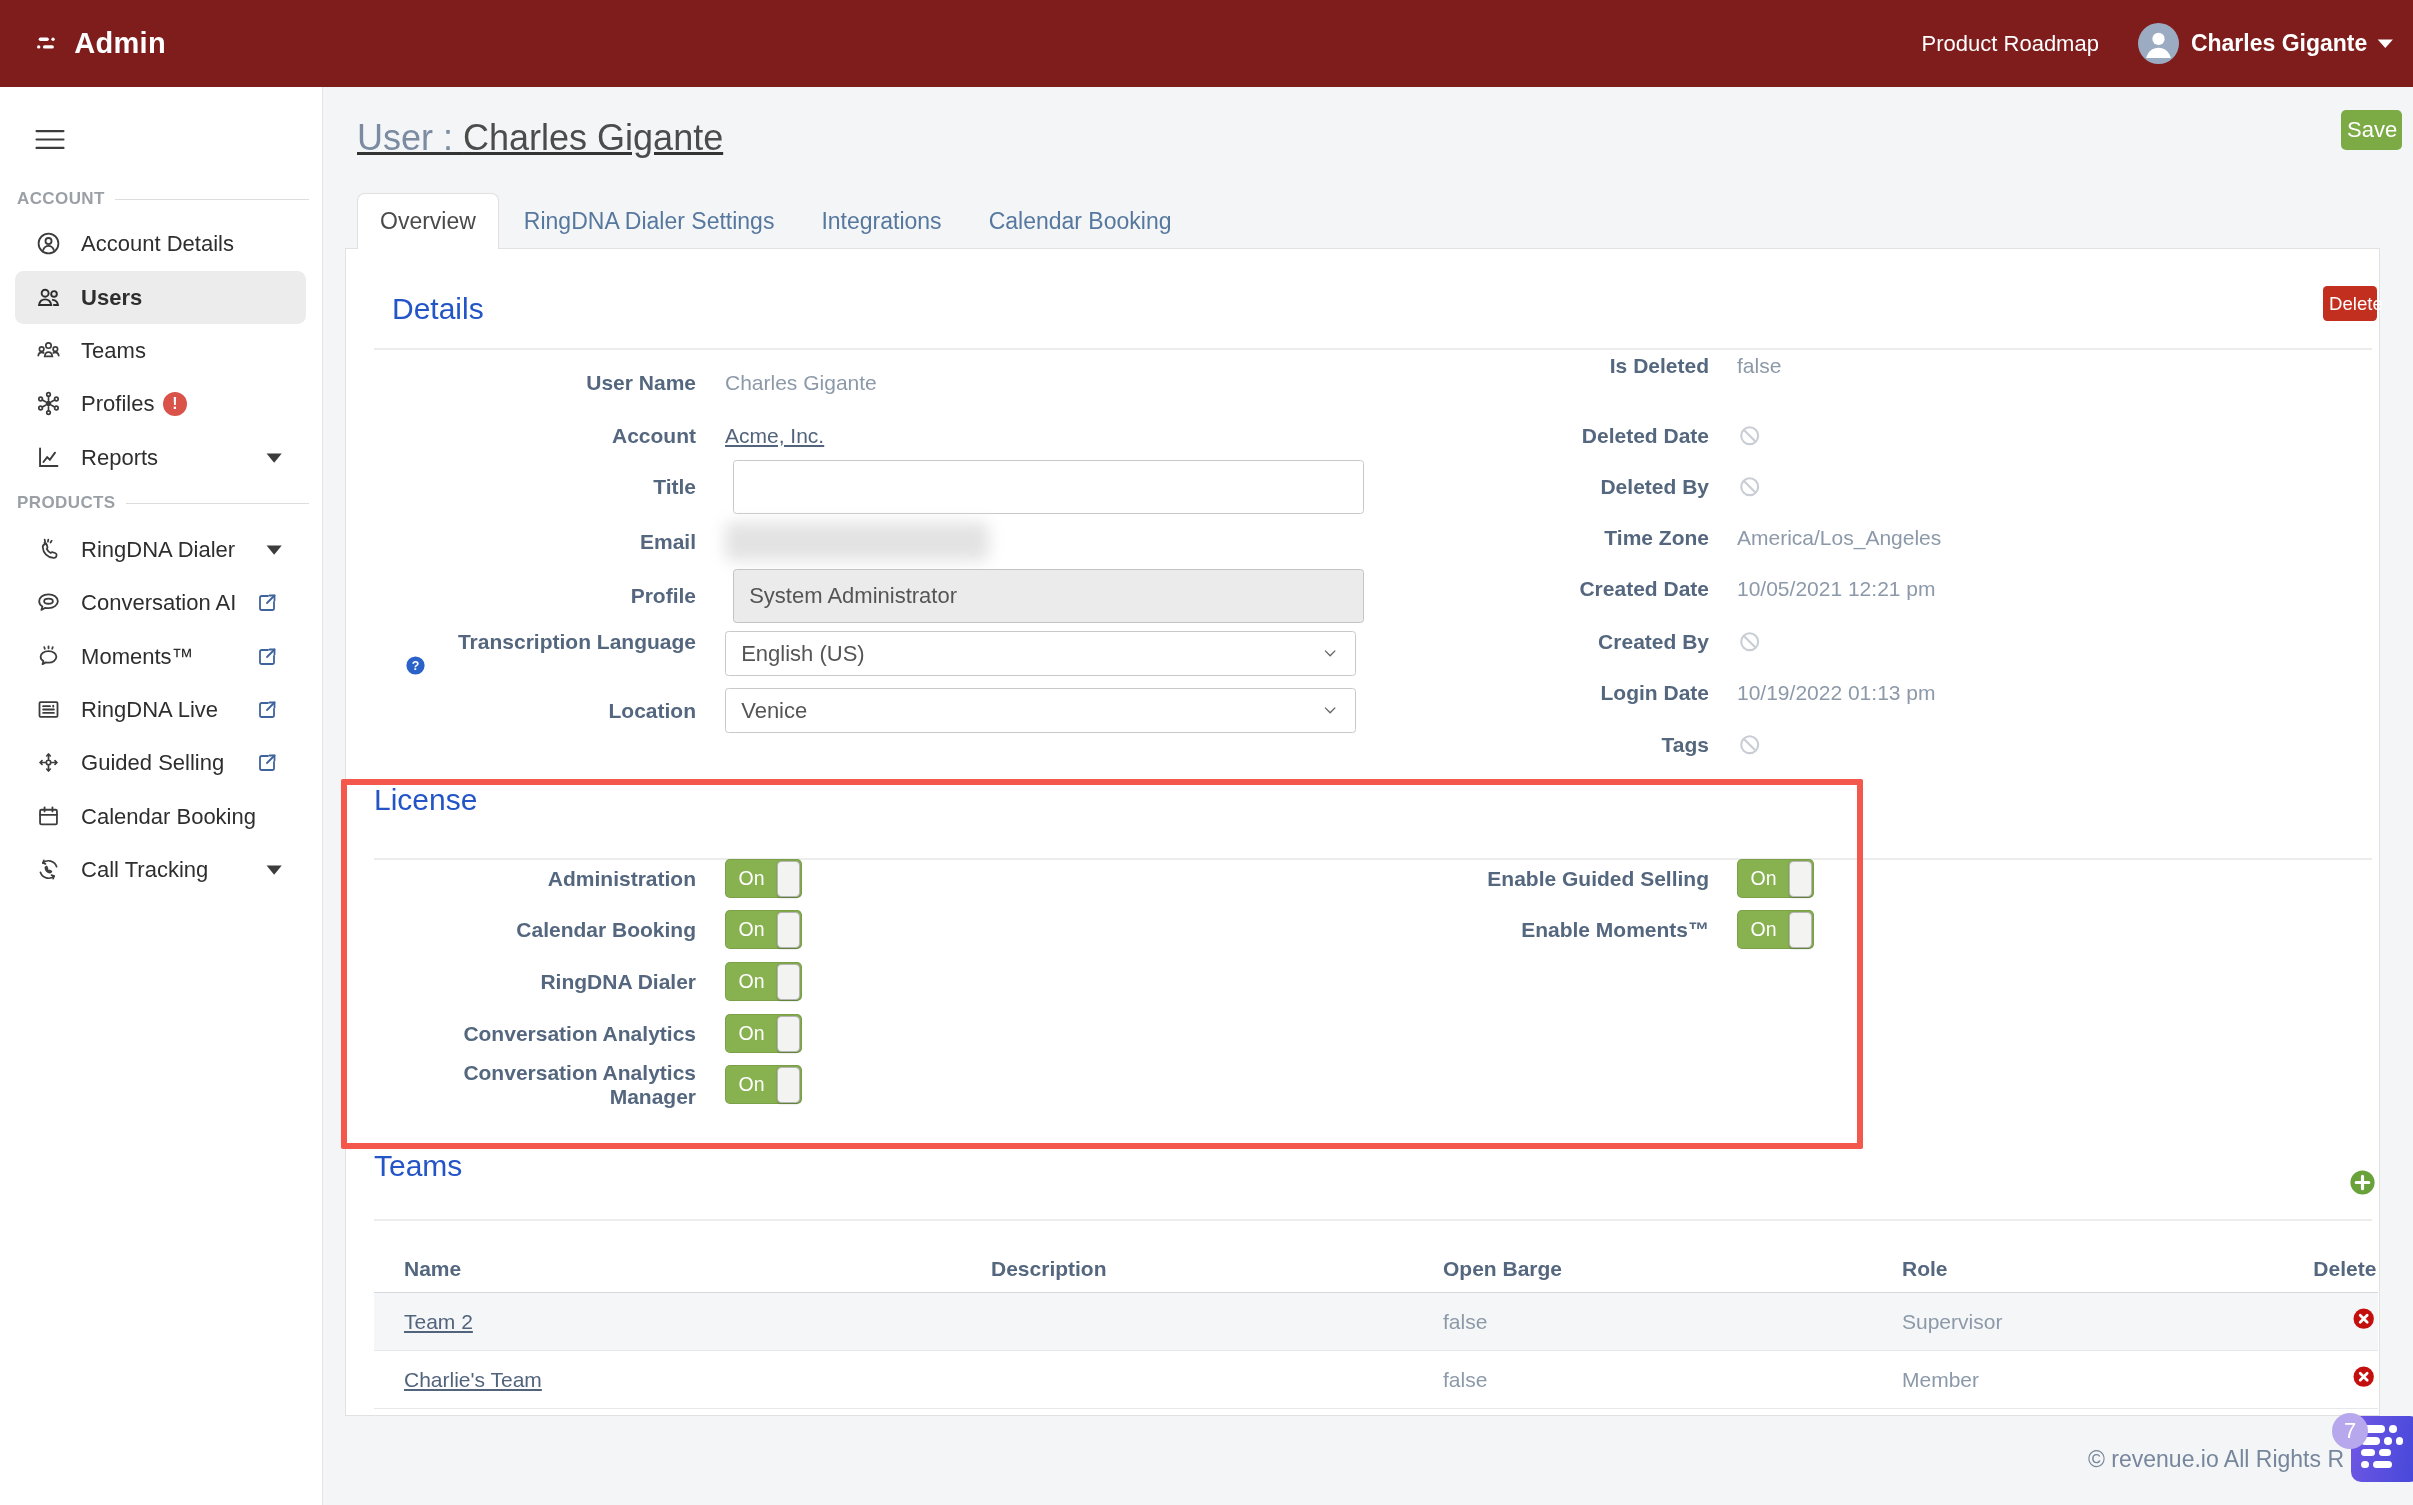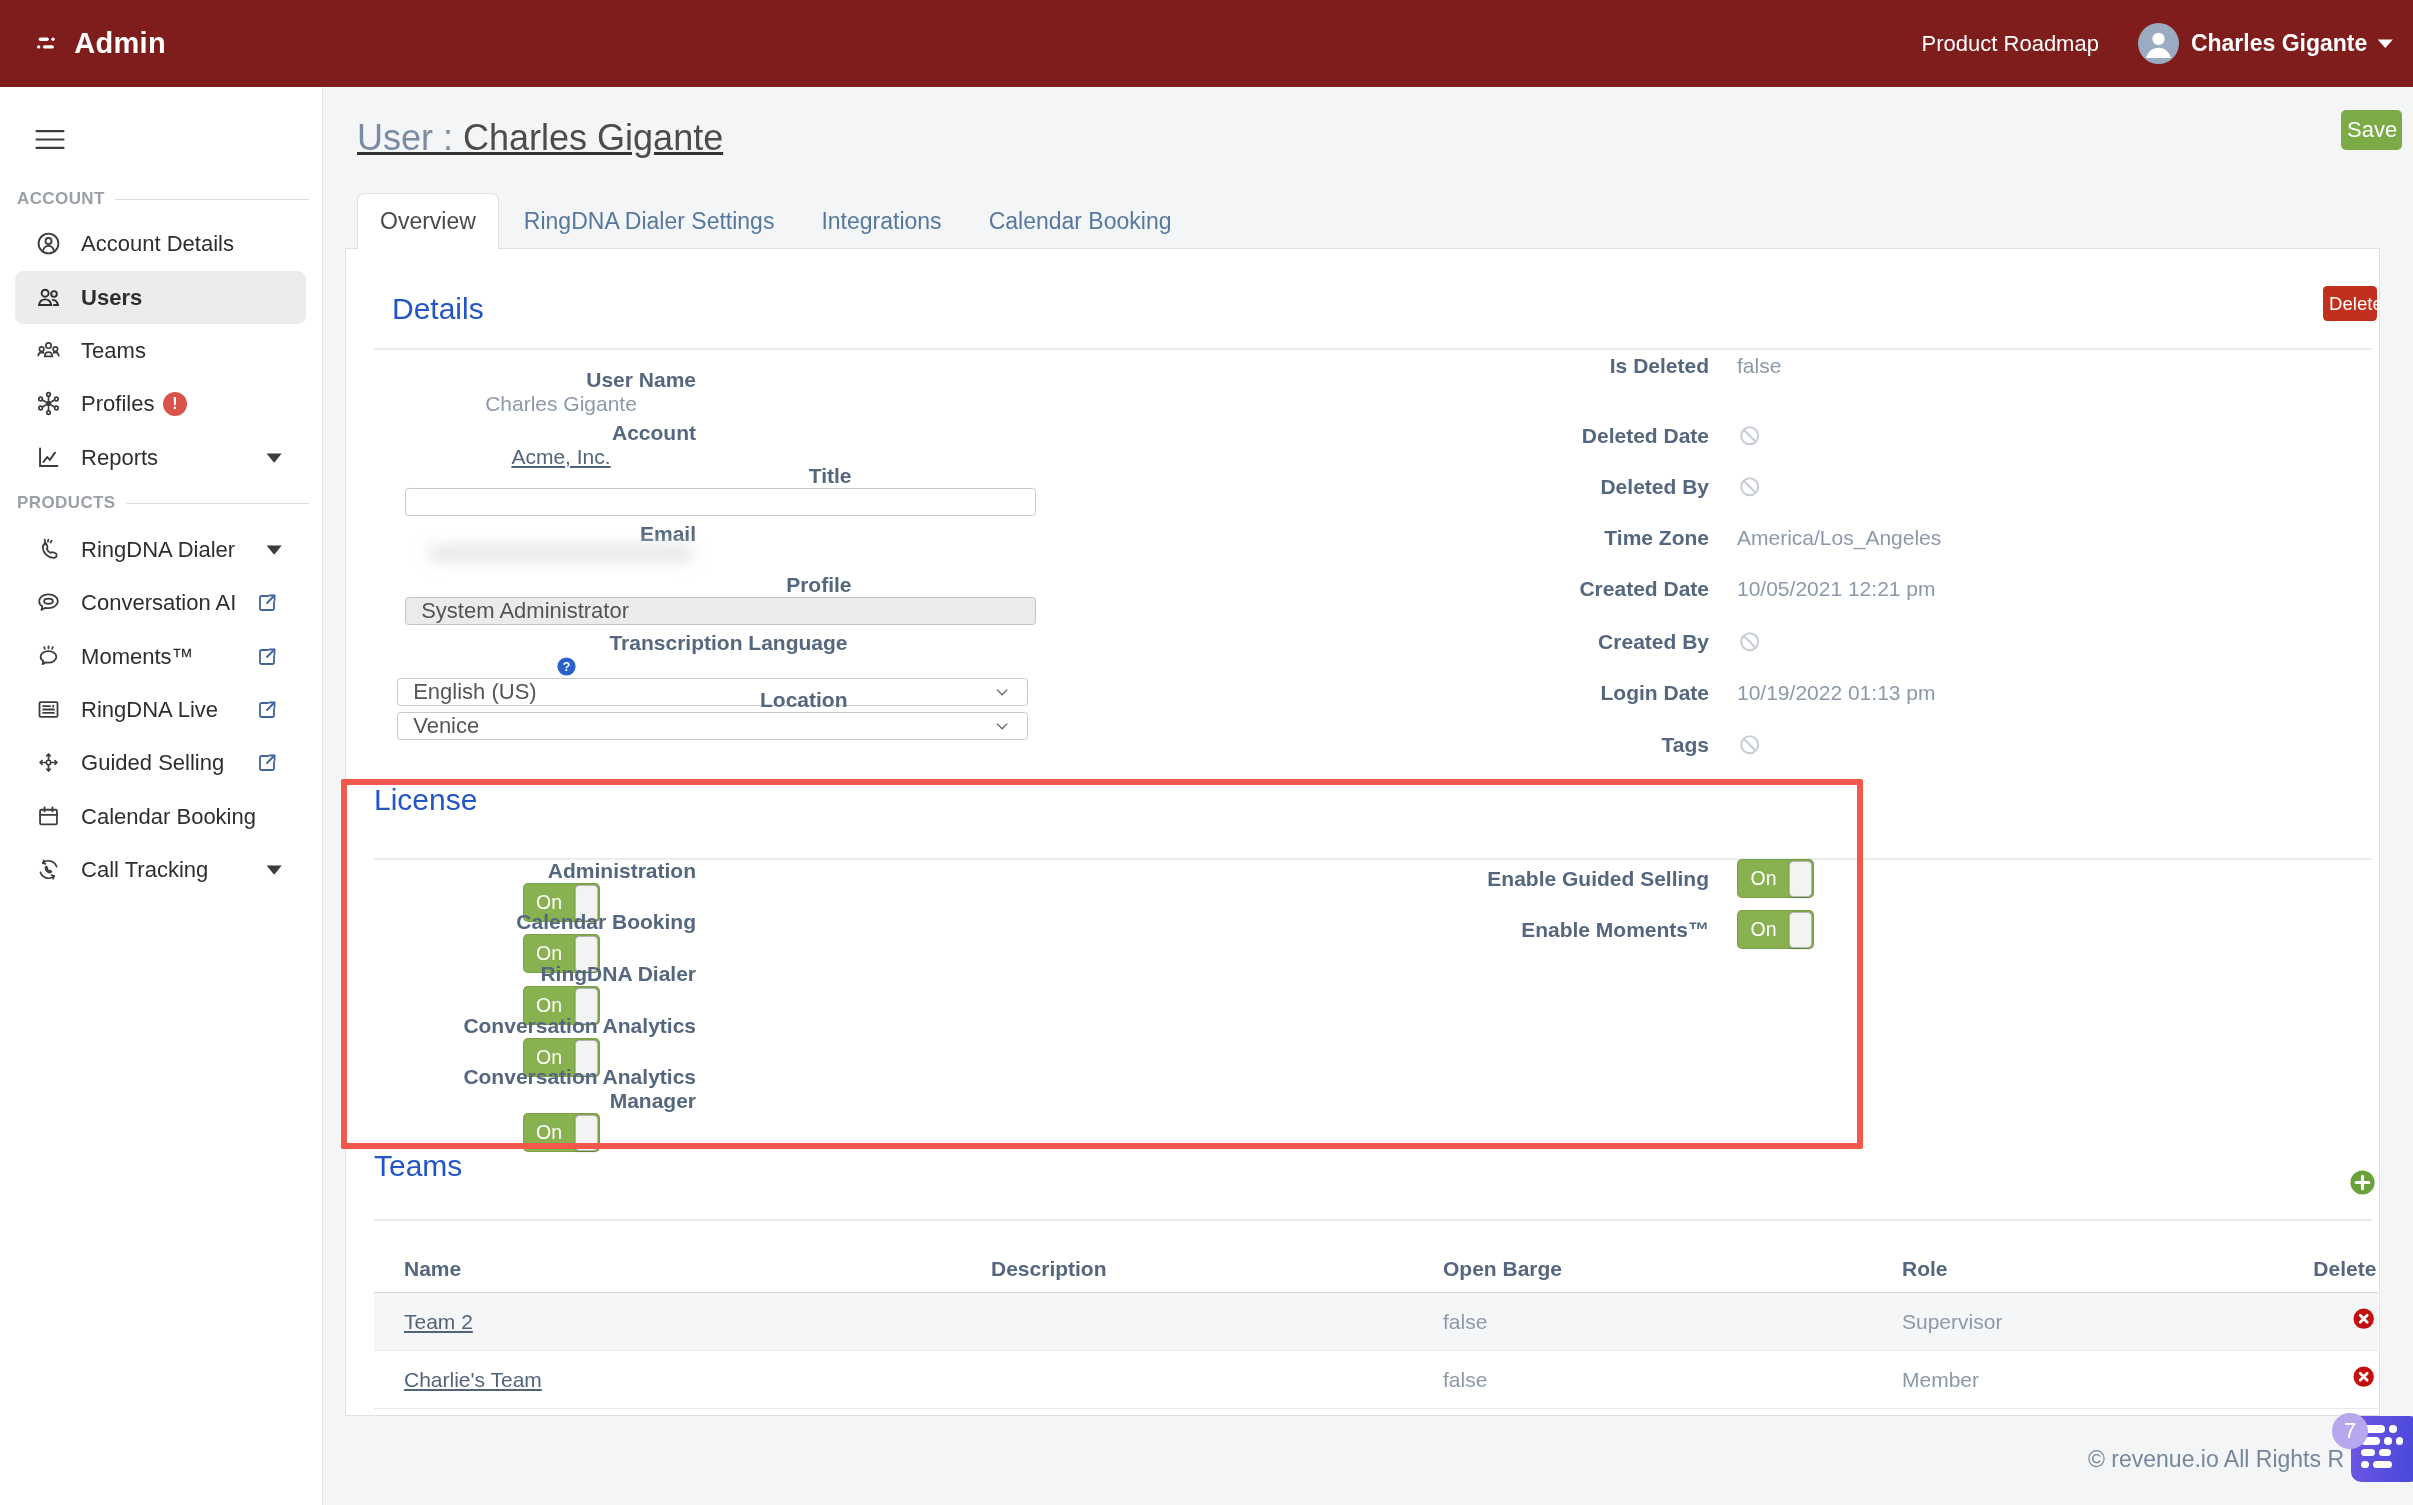--- a/index.html
+++ b/index.html
@@ -33,21 +33,21 @@
   .page-title .pname{color:#4c4c4c;}
   .save-btn{position:absolute;left:2341px;top:110px;width:61px;height:40px;background:#7cab45;color:#fff;
             border:none;border-radius:5.1px;font-size:22px;cursor:pointer;z-index:6;font-family:inherit;}
   .tabs{position:absolute;left:357px;top:193px;height:56px;display:flex;gap:3px;z-index:6;}
   .tab{height:56px;display:flex;align-items:center;padding:0 22px;font-size:23px;color:#56789f;cursor:pointer;box-sizing:border-box;}
   .tab.active{background:#fff;color:#4a4a4a;border:0.8px solid #e0e0e0;border-bottom:none;border-radius:7.6px 7.6px 0 0;}
   
   .card{position:absolute;left:345px;top:248px;width:2035px;height:1168px;background:#fff;border:0.8px solid #e1e1e1;box-sizing:border-box;z-index:4;}
   .h-sec{position:absolute;left:28px;font-size:30px;color:#2355c7;font-weight:500;}
   .divider{position:absolute;left:28px;right:6.8px;height:1.7px;background:#ececec;}
-  .frow{position:absolute;left:51px;display:flex;align-items:center;flex-direction:column;}
+  .frow{position:absolute;left:51px;display:flex;align-items:center;}
   .frow-r{position:absolute;left:1075px;display:flex;align-items:center;}
   .fl{width:299px;text-align:right;margin-right:29px;font-size:21px;font-weight:bold;color:#54677e;flex:0 0 auto;}
   .frow-r .fl{width:288px;margin-right:28px;}
   .fv{font-size:21px;color:#8c99a9;}
   .fv a, .lnk{color:#52647c;text-decoration:underline;cursor:pointer;}
   .inp{width:631px;height:54px;border:0.8px solid #c9c9c9;border-radius:3.4px;background:#fff;box-sizing:border-box;
        font-size:22px;color:#555;padding:0 15.2px;font-family:inherit;margin-left:8px;}
   .inp.dis{background:#ebebeb;border-color:#c4c4c4;display:flex;align-items:center;}
   .selectbox{width:631px;height:45px;border:0.8px solid #c9c9c9;border-radius:3.4px;background:#fff;box-sizing:border-box;
        font-size:22px;color:#555;padding:0 15.2px;display:flex;align-items:center;justify-content:space-between;cursor:pointer;}

